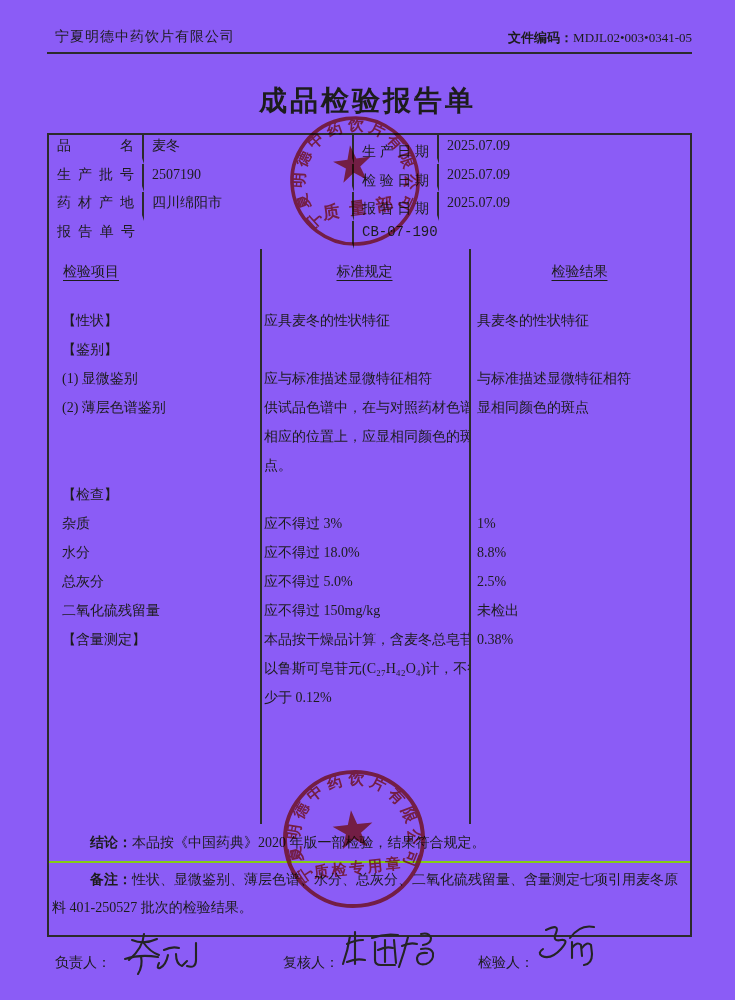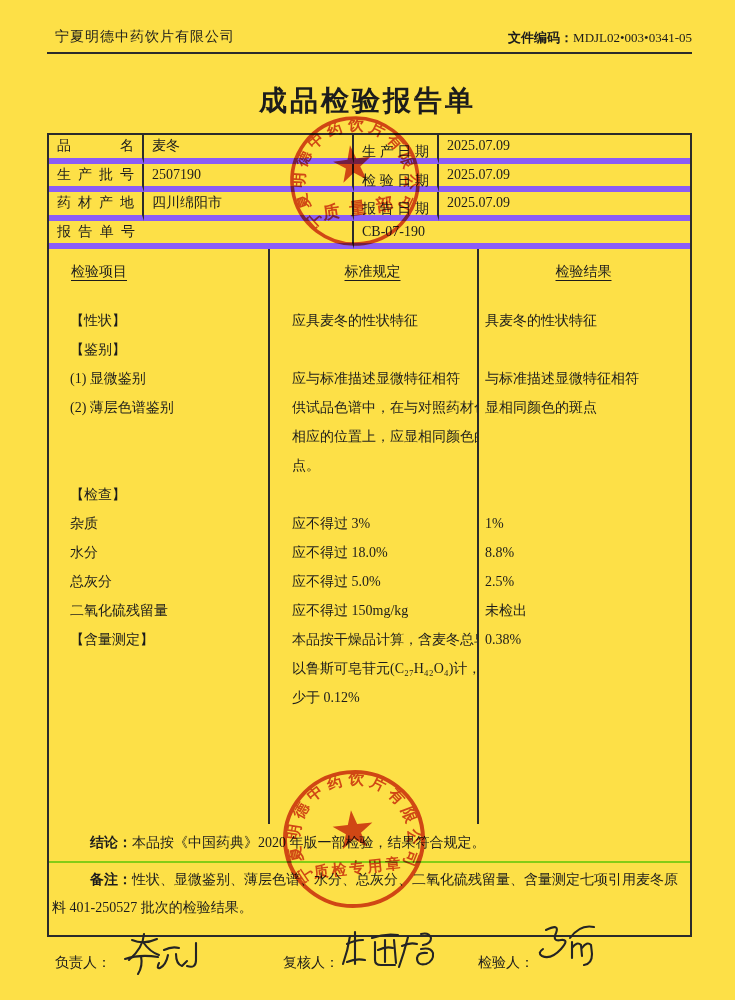--- a/index.html
+++ b/index.html
@@ -1,20 +1,20 @@
 <!DOCTYPE html>
 <html><head>
 <meta charset="utf-8">
 <style>
   html,body{margin:0;padding:0;background:#e8e8e8;}
   .page{
     position:relative;
     width:735px;height:1000px;
     margin:0 auto;
-    background:#fde047;
+    background:#8b5cf6;
     font-family:"Liberation Serif","DejaVu Serif",serif;
     color:#1c1c1c;
     overflow:hidden;
   }
   
   .hdr{position:absolute;left:47px;top:28px;width:645px;height:20px;font-size:14px;}
   .hdr .company{position:absolute;left:8px;top:0;letter-spacing:1px;}
   .hdr .doccode{position:absolute;right:0;top:1px;font-size:13px;}
   .hdr .doccode b{font-weight:700;}
   .hdr-rule{position:absolute;left:47px;top:52px;width:645px;height:2px;background:#2b2b2b;}
@@ -25,35 +25,35 @@
   .rpt{position:absolute;left:47px;top:133px;width:645px;border:2px solid #2b2b2b;box-sizing:border-box;}
   .rpt *{box-sizing:border-box;}
   
   .info{display:grid;grid-template-columns:95px 210px 85px 1fr;grid-auto-rows:28.5px;}
   .info .cell{border-bottom:6px solid #8b5cf6;border-right:2px solid #2b2b2b;
     display:flex;align-items:center;padding:0 8px;font-size:14px;}
   .info .cell.last{border-right:none;}
   .info .cell .jlab{display:inline-block;width:78px;text-align:justify;text-align-last:justify;}
   .info .cell .jlab2{display:inline-block;width:68px;text-align:justify;text-align-last:justify;margin-top:12px;}
   .info .cell.span2a{grid-column:1 / span 2;}
-  .info .cell.span2b{grid-column:3 / span 2;}
-  
-  .cols{position:relative;height:575px;font-size:14px;margin-left:8px;}
+  .info .cell.span2b{grid-column:3 / span 2;font-family:Liberation Mono, monospace;}
+  
+  .cols{position:relative;height:575px;font-size:14px;}
   .vline{position:absolute;top:0;width:2px;height:575px;background:#2b2b2b;}
   .vline.v1{left:211px;}
   .vline.v2{left:420px;}
   .thead{display:flex;height:50px;padding-top:14px;}
   .thead .h1{width:211px;padding-left:14px;}
   .thead .h2{width:209px;text-align:center;}
   .thead .h3{flex:1;text-align:center;}
   .thead span{text-decoration:underline;text-underline-offset:4px;}
   .tlines{padding-top:7px;}
   .tline{display:flex;height:29px;line-height:29px;white-space:nowrap;}
   .tline .c1{width:211px;padding-left:13px;overflow:hidden;}
-  .tline .c2{width:209px;padding-left:24px;overflow:hidden;}
+  .tline .c2{width:209px;padding-left:4px;overflow:hidden;}
   .tline .c3{flex:1;padding-left:8px;overflow:hidden;}
   
   .concl{height:39px;border-bottom:2px solid #84cc16;display:flex;align-items:center;
     padding-left:41px;font-size:14px;}
   .concl b{font-weight:700;}
   .remark{height:72px;font-size:14px;line-height:28px;padding:3px 10px 0 3px;}
   .remark p{margin:0;text-indent:38px;}
   .remark b{font-weight:700;}
   
   .sig-label{position:absolute;font-size:14px;margin-top:8px;}

